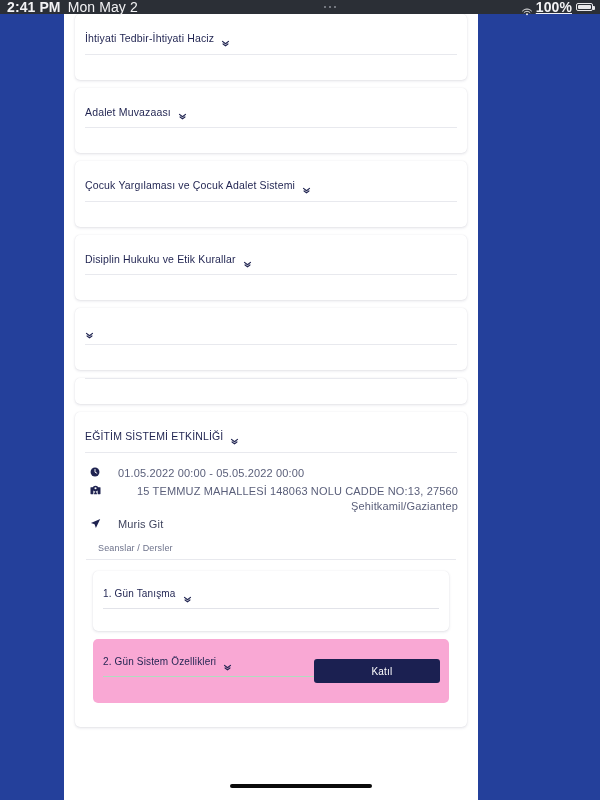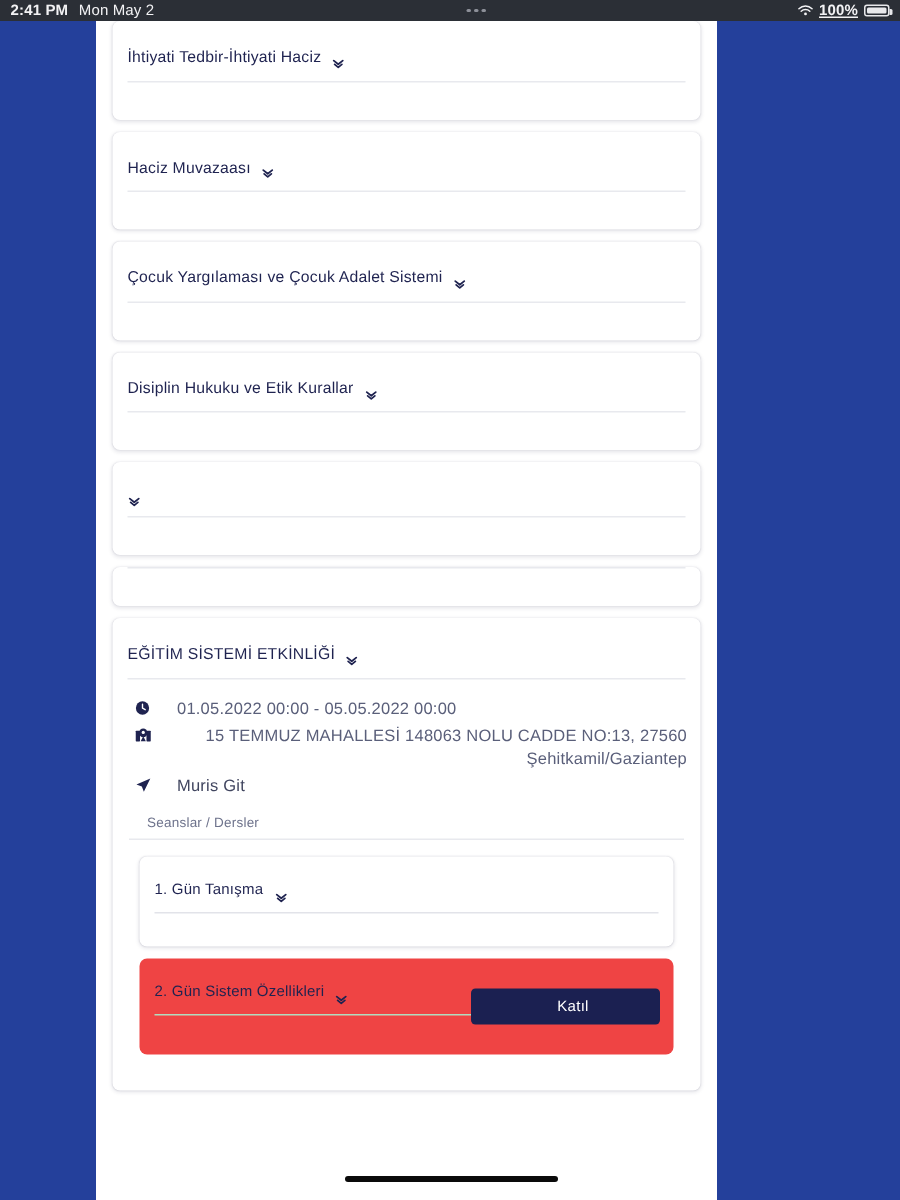--- a/index.html
+++ b/index.html
@@ -11,21 +11,21 @@
     font-family: "Liberation Sans", sans-serif;
     background: #24409b;
   }
 
   
   .statusbar {
     position: absolute; top: 0; left: 0;
     width: 600px; height: 14px;
     background: #2b2f36;
     color: #f2f2f4;
-    font-size: 10px;
+    font-size: 14px;
     display: flex; align-items: center;
     padding: 0 7px;
     z-index: 40;
   }
   .sb-left { display: flex; align-items: center; gap: 7px; white-space: nowrap; }
   .sb-time { font-weight: 700; letter-spacing: .1px; }
   .sb-date { font-weight: 400; letter-spacing: .1px; }
   .sb-center { flex: 1; display: flex; justify-content: center; align-items: center; }
   .dots { display: flex; gap: 2.5px; }
   .dots i { width: 2.5px; height: 2.5px; border-radius: 50%; background: #8d9099; display: block; }
@@ -133,21 +133,21 @@
   .sessions { padding: 0 9px; }
   .subcard {
     background: #ffffff;
     border-radius: 5px;
     box-shadow: 0 1px 3px rgba(28,32,70,.13), 0 0 1px rgba(28,32,70,.10);
     margin-bottom: 8px;
     padding: 0 9px;
     position: relative;
   }
   .subcard.highlight {
-    background: #ef4444;
+    background: #f9a8d4;
     box-shadow: none;
   }
   .subcard .card-head { padding: 17px 0 8px 1px; }
   .subcard .card-title { font-size: 10px; }
   .subcard .divider { background: #e2e3e9; }
   .subcard.highlight .divider { background: #b2dcbf; }
   .subcard .card-body-empty { height: 22px; }
   .subcard.highlight .card-body-empty { height: 26px; }
 
   .join-btn {
@@ -223,21 +223,21 @@
               <path d="M2.8 6.6L6 9.2L9.2 6.6" stroke="#1f2350" stroke-width="1.6" stroke-linecap="round" stroke-linejoin="round"></path>
             </svg>
           </span>
         </div>
         <div class="divider"></div>
         <div class="card-body-empty"></div>
       </div>
 
       <div class="card">
         <div class="card-head">
-          <span class="card-title">Haciz Muvazaası</span>
+          <span class="card-title">Adalet Muvazaası</span>
           <span class="chev">
             <svg width="9" height="9" viewBox="0 0 12 12" fill="none" xmlns="http://www.w3.org/2000/svg">
               <path d="M2 3.2L6 6.4L10 3.2" stroke="#1f2350" stroke-width="1.6" stroke-linecap="round" stroke-linejoin="round"></path>
               <path d="M2.8 6.6L6 9.2L9.2 6.6" stroke="#1f2350" stroke-width="1.6" stroke-linecap="round" stroke-linejoin="round"></path>
             </svg>
           </span>
         </div>
         <div class="divider"></div>
         <div class="card-body-empty"></div>
       </div>

